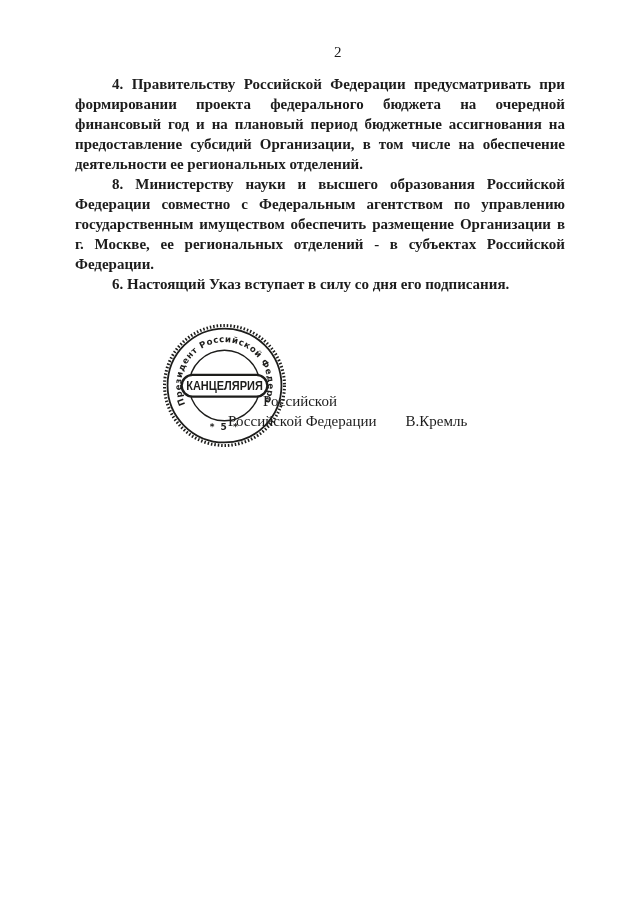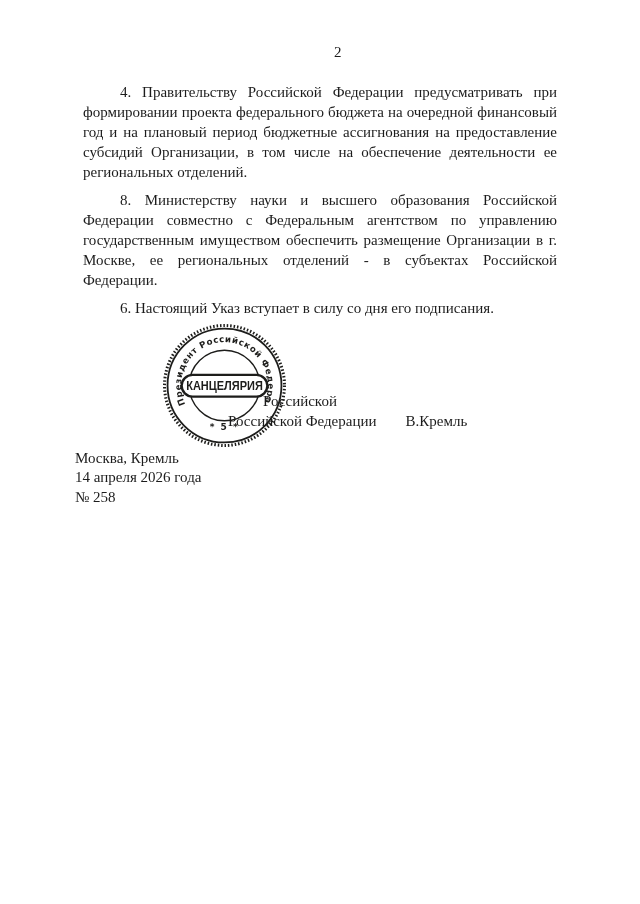--- a/index.html
+++ b/index.html
@@ -25,23 +25,24 @@
   .body-text {
     position: absolute;
     left: 75px;
     top: 74px;
     width: 490px;
     font-size: 15px;
     line-height: 20px;
     text-align: justify;
   }
   .body-text p {
-    margin: 8px;
+    margin: 0;
     padding: 0;
     text-indent: 37px;
+    font-weight: bold;
   }
 
   .signature {
     position: absolute;
     left: 228px;
     top: 392px;
     font-size: 15px;
     line-height: 19.5px;
     white-space: nowrap;
   }
@@ -115,19 +116,14 @@
     <text class="ring-text" fill="#1d1d1b">
       <textPath href="#stamp-ring-path" startOffset="1">Президент Российской Федерации</textPath>
     </text>
 
     <rect x="19.5" y="51.5" width="85" height="21.5" rx="10.75" ry="10.75" fill="#ffffff" stroke-width="2.3" stroke="#1d1d1b"></rect>
     <text class="center-text" x="62" y="66.8" text-anchor="middle" textLength="76" lengthAdjust="spacingAndGlyphs" fill="#1d1d1b">КАНЦЕЛЯРИЯ</text>
 
     <text class="bottom-text" x="62" y="106.5" text-anchor="middle" fill="#1d1d1b">* 5 *</text>
   </svg>
 
-  <div class="footer">
-    <div>Москва, Кремль</div>
-    <div>14 апреля 2026 года</div>
-    <div>№ 258</div>
-  </div>
 
 </div>
 
 </body></html>

